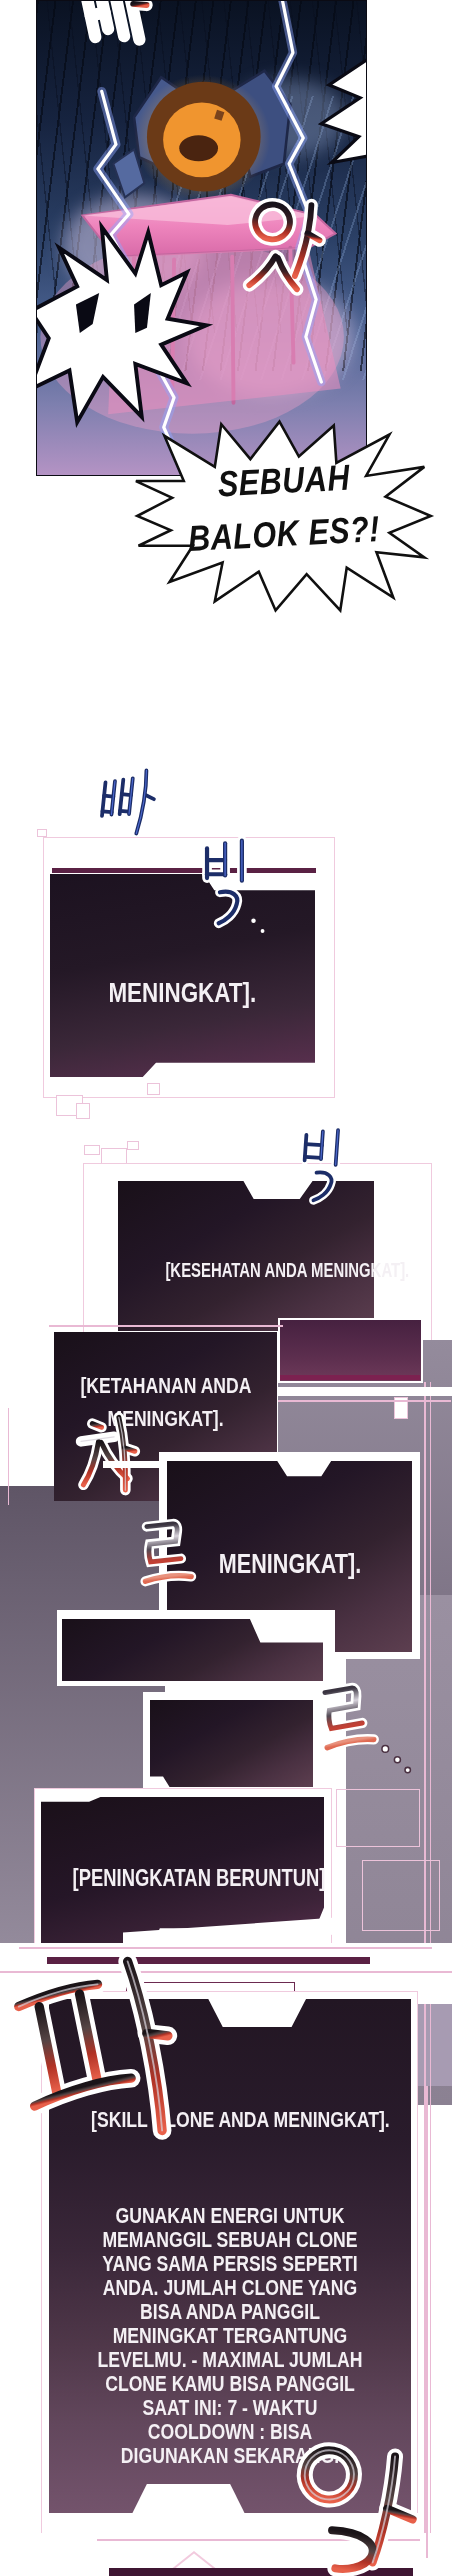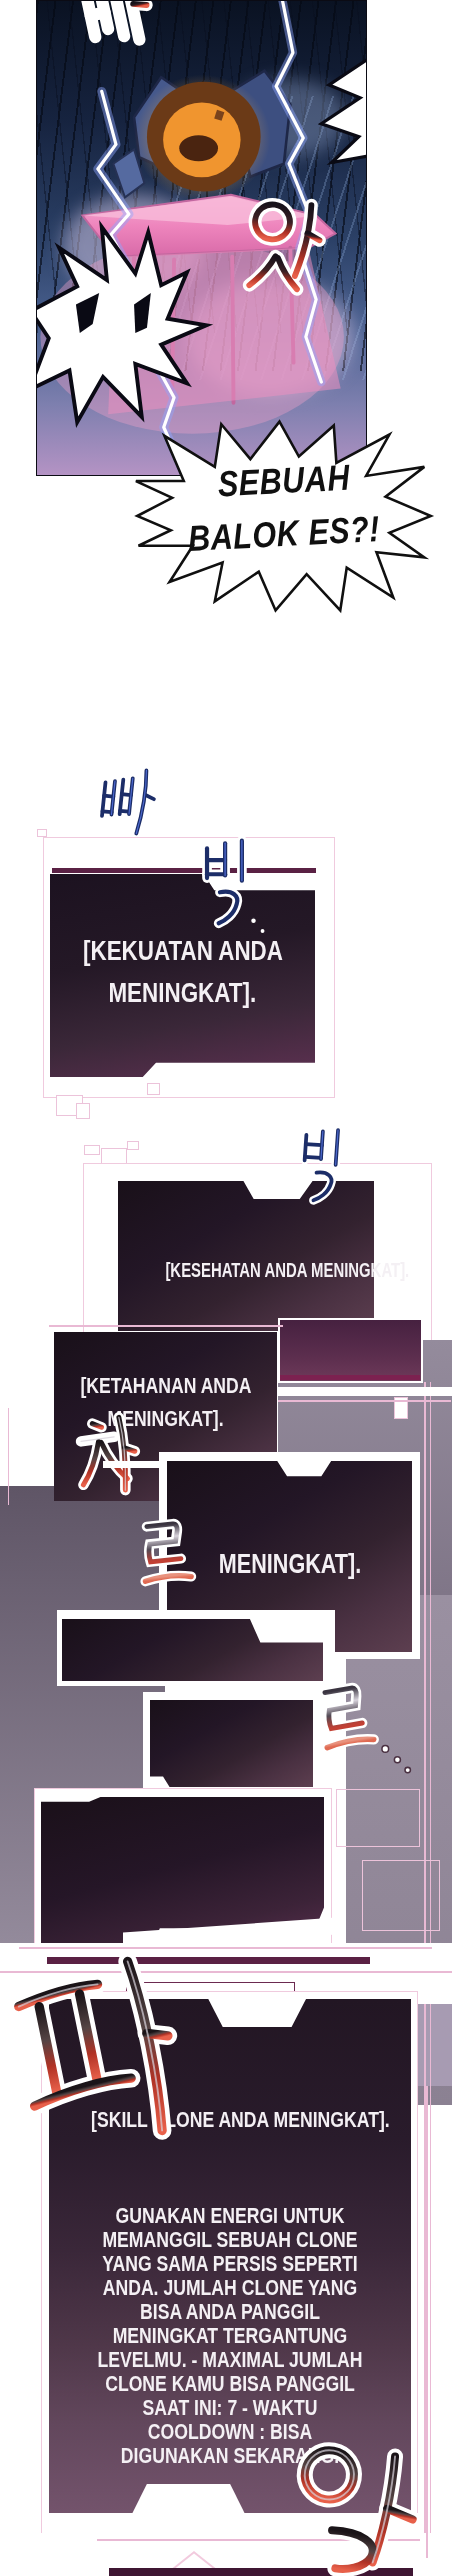--- a/index.html
+++ b/index.html
@@ -184,21 +184,20 @@
       </g>
     </g>
   </svg>
 
   <div class="abs frame" style="left:43px;top:837px;width:292px;height:261px;border-width:1.3px;"></div>
   <div class="abs deco" style="left:37px;top:829px;width:10.3px;height:7.8px;"></div>
   <div class="abs maroon" style="left:52px;top:868px;width:264px;height:4.5px;"></div>
   <div class="abs dark" style="left:50px;top:874px;width:265px;height:203px;
        background:linear-gradient(170deg,#1c1220 0%,#241826 40%,#3a2738 70%,#5e3152 100%);
        clip-path:polygon(0 0,58% 0,62% 8%,100% 8%,100% 93%,40% 93%,35% 100%,0 100%);"></div>
-  <div class="systext" style="left:50px;top:935px;width:265px;font-size:28px;"><span class="tx">[KEKUATAN ANDA</span></div>
   <div class="systext" style="left:50px;top:977px;width:265px;font-size:28px;"><span class="tx">MENINGKAT].</span></div>
   <div class="abs deco" style="left:56px;top:1095px;width:27px;height:20.7px;"></div>
   <div class="abs deco" style="left:76px;top:1103px;width:14px;height:15.5px;"></div>
   <div class="abs deco" style="left:147px;top:1083px;width:13px;height:11.6px;"></div>
   <div class="abs deco" style="left:101px;top:1148px;width:26px;height:22px;"></div>
   <div class="abs deco" style="left:127px;top:1141px;width:11.6px;height:9px;"></div>
 
   <svg class="abs" style="left:198px;top:838px;" width="71" height="97" viewBox="0 0 110 150" aria-label="빅">
     <g fill="none" stroke-linecap="round">
       <g stroke="#ffffff" stroke-width="15">
@@ -362,20 +361,21 @@
     <circle cx="136" cy="130" r="5" fill="#ffffff" stroke="#4a3142" stroke-width="2.5"></circle>
     <circle cx="153" cy="147" r="4.5" fill="#ffffff" stroke="#4a3142" stroke-width="2.5"></circle>
   </svg>
 
   <div class="abs frame" style="left:34px;top:1788px;width:298px;height:172px;"></div>
   <div class="abs deco" style="left:336px;top:1789px;width:84px;height:58px;background:transparent;"></div>
   <div class="abs dark" style="left:41px;top:1797px;width:283px;height:158px;
        background:linear-gradient(165deg,#1a1019 0%,#251627 45%,#3c2338 75%,#5e3152 100%);
        clip-path:polygon(0 3%,17% 3%,21% 0,100% 0,100% 70%,97% 83%,42% 83%,38% 99%,0 99%);"></div>
   <div class="abs" style="left:123px;top:1925px;width:213px;height:17px;background:#ffffff;transform:skewY(-4deg);"></div>
+  <div class="systext" style="left:41px;top:1865px;width:283px;font-size:23px;"><span class="tx">[PENINGKATAN BERUNTUN]</span></div>
 
   <div class="abs" style="left:0;top:1943px;width:452px;height:61px;background:#ffffff;"></div>
   <div class="pinkline" style="left:19.4px;top:1947px;width:413px;height:1.9px;"></div>
   <div class="maroon" style="left:47px;top:1957px;width:323px;height:6.5px;"></div>
   <div class="pinkline" style="left:0;top:1971px;width:452px;height:1.9px;"></div>
   <div class="abs" style="left:126px;top:1982px;width:169px;height:11.6px;border:1.9px solid #6b2a50;background:#ffffff;box-sizing:border-box;"></div>
 
   <div class="abs frame" style="left:41px;top:1991px;width:377px;height:572px;"></div>
   <div class="abs dark" style="left:49px;top:1999px;width:362px;height:558px;
        background:linear-gradient(180deg,#221623 0%,#291b2b 25%,#3a2739 45%,#4f3749 62%,#62475c 76%,#6f5068 88%,#7b5a72 100%);

